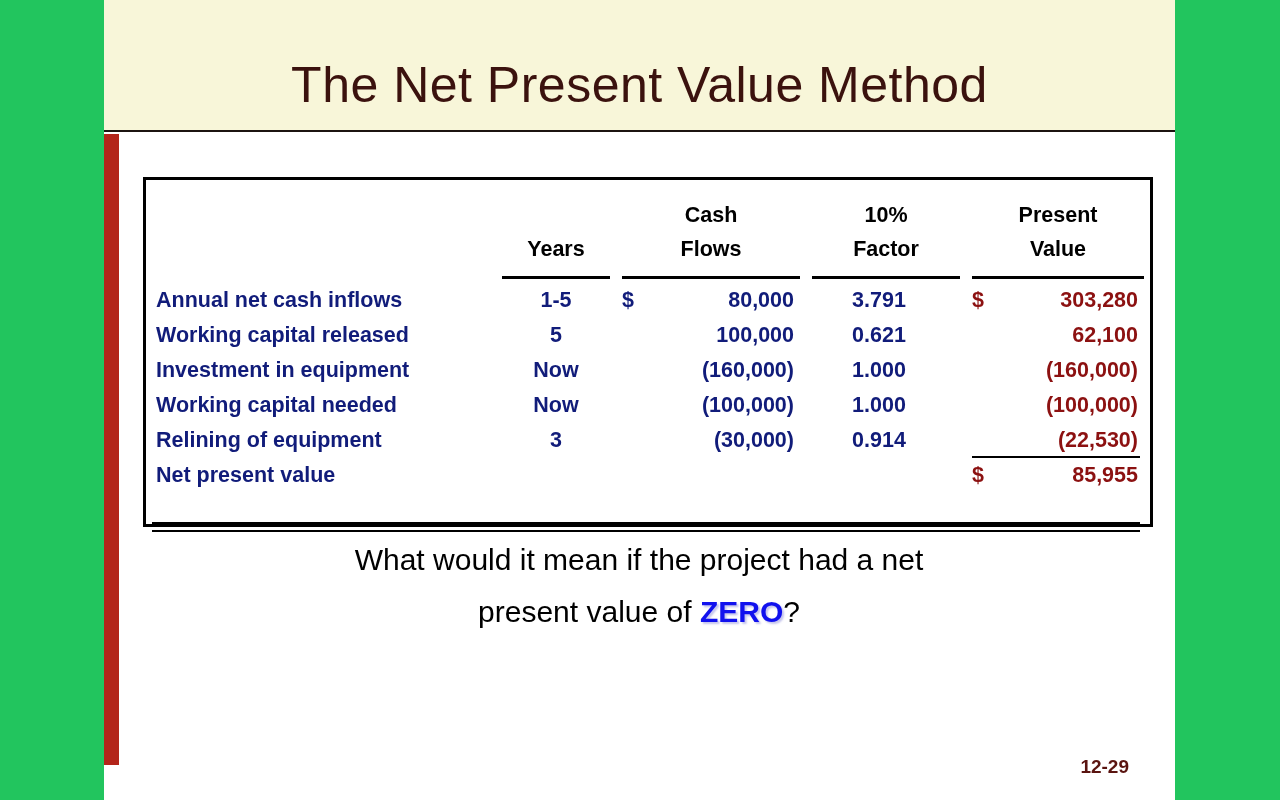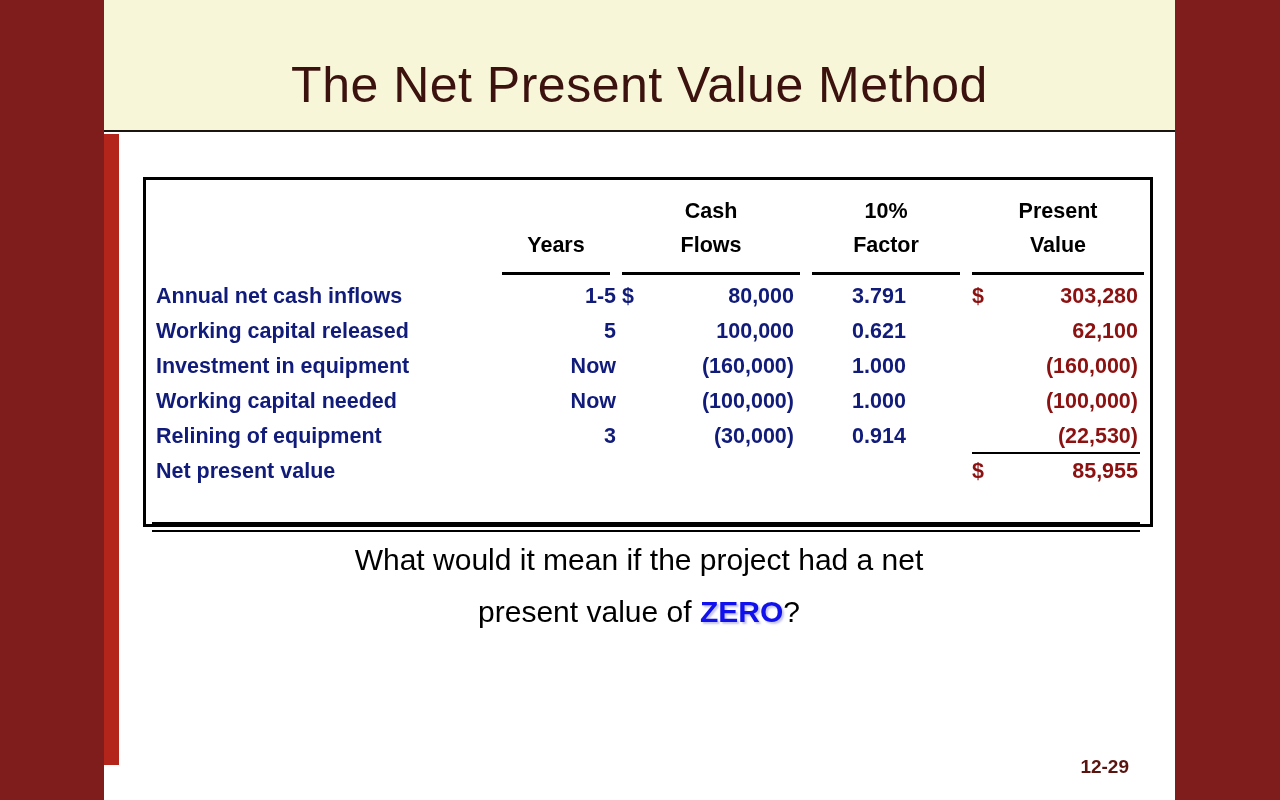--- a/index.html
+++ b/index.html
@@ -11,21 +11,21 @@
     width: 1280px;
     height: 800px;
     overflow: hidden;
     font-family: "Liberation Sans", sans-serif;
   }
 
   #slide-root {
     position: relative;
     width: 1280px;
     height: 800px;
-    background: #7f1d1d;
+    background: #22c55e;
   }
 
   
   #content-canvas {
     position: absolute;
     left: 104px;
     top: 0px;
     width: 1071px;
     height: 800px;
     background: #ffffff;
@@ -96,21 +96,21 @@
   
   th.hd {
     padding: 0;
     color: #000000;
     font-weight: bold;
     font-size: 21.5px;
     text-align: center;
     vertical-align: bottom;
     line-height: 1.0;
   }
-  .hd-line1 { display: block; height: 34px; padding-top: 13px; margin-top: 8px; }
+  .hd-line1 { display: block; height: 34px; padding-top: 25px; }
   .hd-line2 { display: block; height: 34px; text-align: center; }
   .hd-rule  {
     display: block;
     height: 3px;
     background: #000000;
     margin: 3px 6px 4px 6px;
   }
   .hd-norule .hd-rule { background: transparent; }
   th.hd-blank { padding: 0; }
 
@@ -122,21 +122,21 @@
     vertical-align: middle;
   }
   td.label {
     color: #111C7A;
     text-align: left;
     padding-left: 10px;
     white-space: nowrap;
   }
   td.years {
     color: #111C7A;
-    text-align: right;
+    text-align: center;
   }
   td.factor {
     color: #111C7A;
     text-align: center;
     padding-right: 14px;
   }
 
   
   .money {
     display: flex;

